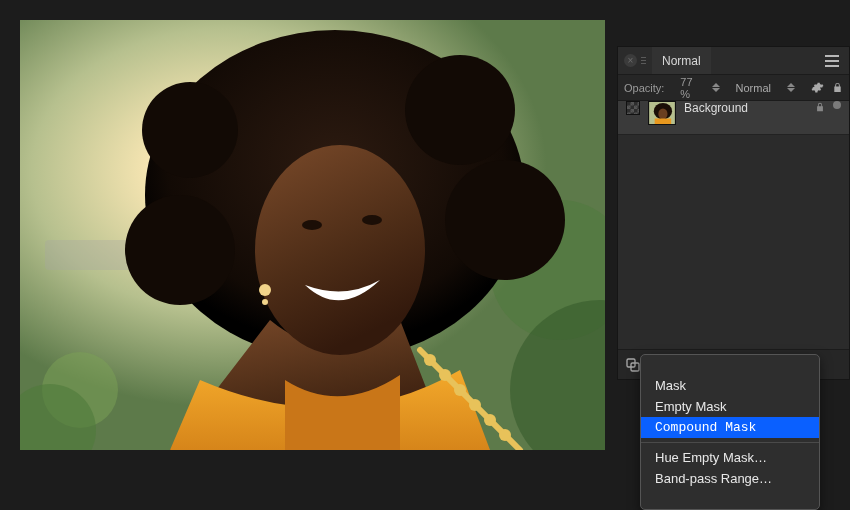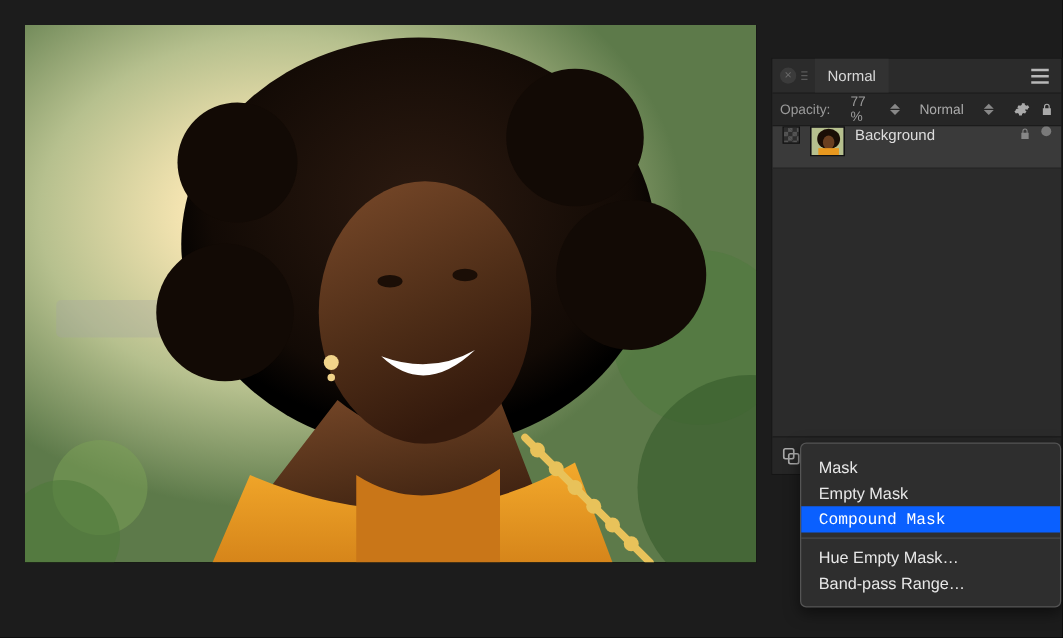--- a/index.html
+++ b/index.html
@@ -149,26 +149,26 @@
     position: absolute; left: 50%; top: 50%;
     width: 8px; height: 8px; margin: -4px 0 0 -4px;
     border-radius: 50%;
     background: #262626;
   }
 
   
   .context-menu {
     position: absolute;
     left: 640px; top: 354px;
-    width: 209px;
+    width: 180px;
     background: #2e2e2e;
     border: 1px solid #555;
     border-radius: 5px;
     box-shadow: 0 4px 12px rgba(0,0,0,0.5);
-    padding: 8px 0;
+    padding: 20px 0;
     font-size: 13px;
     color: #e8e8e8;
     z-index: 10;
   }
   .context-menu .mi {
     padding: 3px 14px;
     cursor: default;
     white-space: nowrap;
   }
   .context-menu .mi.selected {

